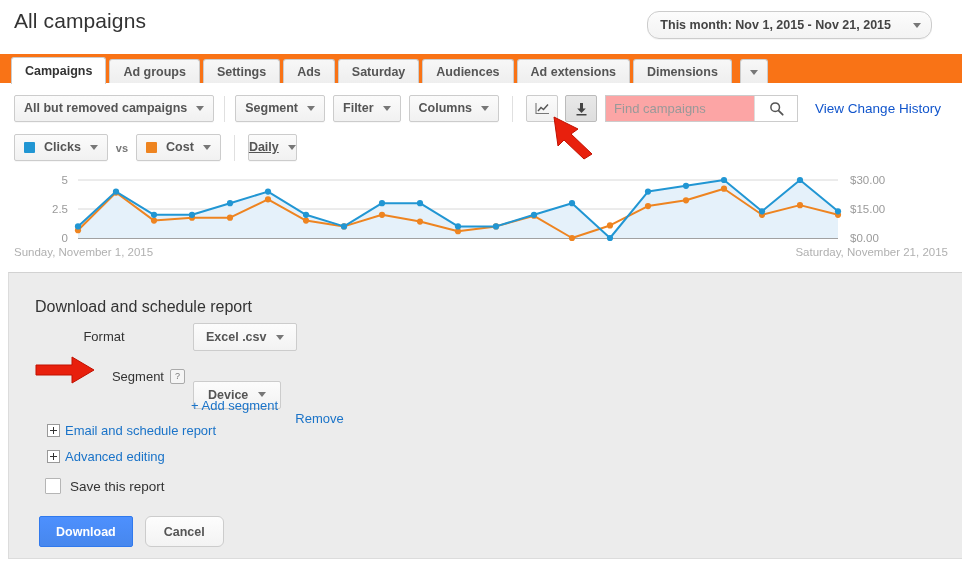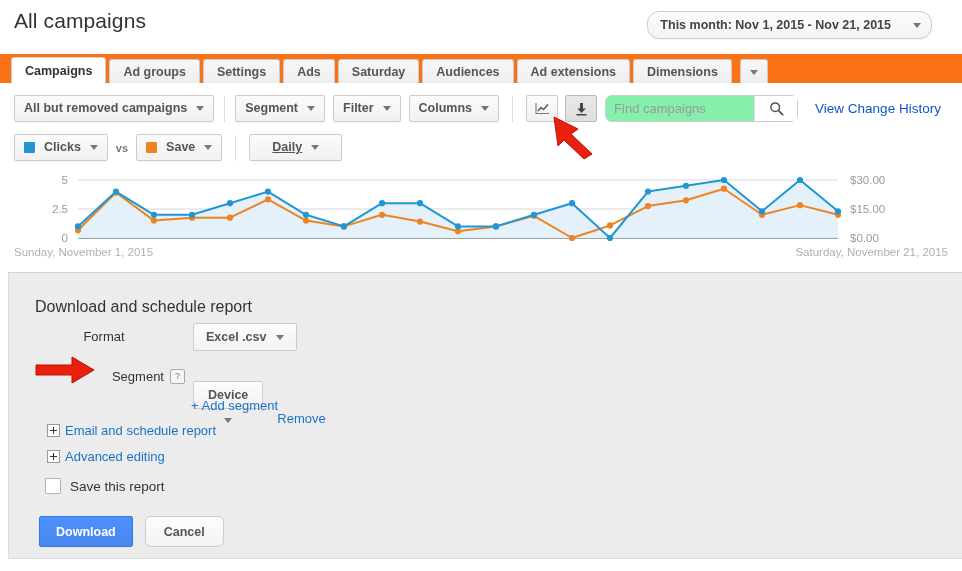--- a/index.html
+++ b/index.html
@@ -64,21 +64,21 @@
   .swatch { width: 11px; height: 11px; display:inline-block; border-radius:1px; }
   .vs { font-size: 11px; color: #777; font-weight: bold; margin: 0 8px; }
   .iconbtn {
     width: 30px; height: 25px; border: 1px solid #ccc; border-radius: 2px;
     background: linear-gradient(#fbfbfb,#f1f1f1);
     display:inline-flex; align-items:center; justify-content:center;
   }
   .iconbtn.pressed { background: linear-gradient(#e8e8e8,#dedede); border-color:#bbb; }
   .searchwrap {
     margin-left: 8px; display:flex; align-items:center;
-    border: 1px solid #ccc; border-radius: 7px; background: #86efac; height: 25px;
+    border: 1px solid #ccc; border-radius: 0; background: #fca5a5; height: 25px;
   }
   .searchwrap input {
     border: none; outline: none; height: 23px; width: 132px;
     padding: 0 8px; font-size: 13px; color: #333; background: transparent;
     font-family: "Liberation Sans", sans-serif;
   }
   .searchwrap input::placeholder { color: #999; }
   .searchbtn {
     width: 42px; height: 25px; border-left: 1px solid #ddd;
     display:flex; align-items:center; justify-content:center;
@@ -216,27 +216,27 @@
 
     <div class="row2">
       <div class="btn">
         <span class="swatch" id="sw-clicks" style="background: rgb(33, 150, 211);"></span>
         <span>Clicks</span>
         <span class="caret"></span>
       </div>
       <span class="vs">vs</span>
       <div class="btn">
         <span class="swatch" id="sw-cost" style="background: rgb(238, 132, 32);"></span>
-        <span>Save</span>
+        <span>Cost</span>
         <span class="caret"></span>
       </div>
 
       <div class="sep2"></div>
 
-      <div class="btn" style="padding:0 22px;text-decoration:underline;">
+      <div class="btn" style="padding:0 0;text-decoration:underline;">
         <span>Daily</span>
         <span class="caret"></span>
       </div>
     </div>
   </div>
 
   <div class="chartbox">
     <svg id="chart-svg" width="962" height="100" viewBox="0 0 962 100">
         <line x1="78" y1="43" x2="838" y2="43" stroke="#d8d8d8" stroke-width="1"></line>
         <line x1="78" y1="14" x2="838" y2="14" stroke="#d8d8d8" stroke-width="1"></line>
@@ -309,21 +309,21 @@
         <span>Excel .csv</span>
         <span class="caret"></span>
       </div>
     </div>
 
     <div class="frow" style="left:26px; top:96px; width:150px; justify-content:flex-end;">
       <span class="flabel">Segment</span>
       <span class="help-q">?</span>
     </div>
     <div class="frow" style="left:184px; top:90px;">
-      <div class="dd" style="padding:0 14px;flex-direction:column;">
+      <div class="dd" style="padding:0 14px;">
         <span>Device</span>
         <span class="caret"></span>
       </div>
       <a class="link" href="#" style="margin-left:14px;margin-top:48px;">Remove</a>
     </div>
 
     <div class="frow" style="left:182px; top:125px;">
       <a class="link" href="#">+ Add segment</a>
     </div>
 

